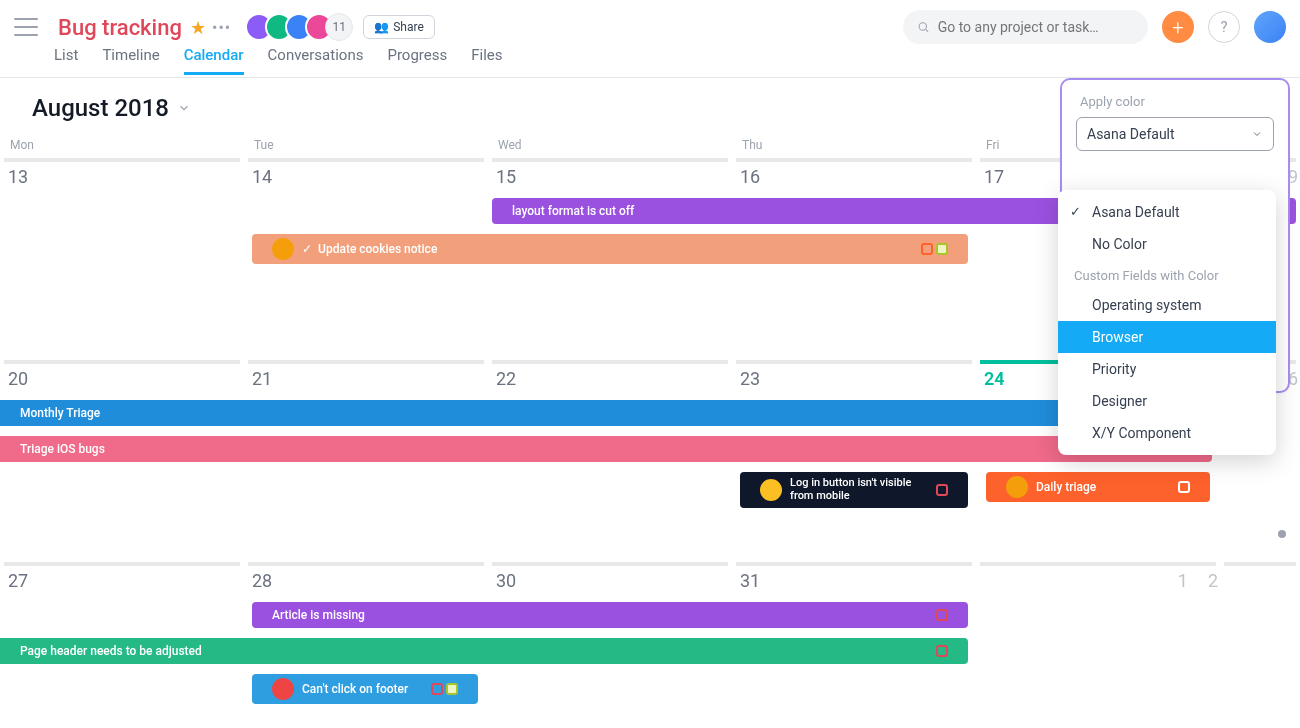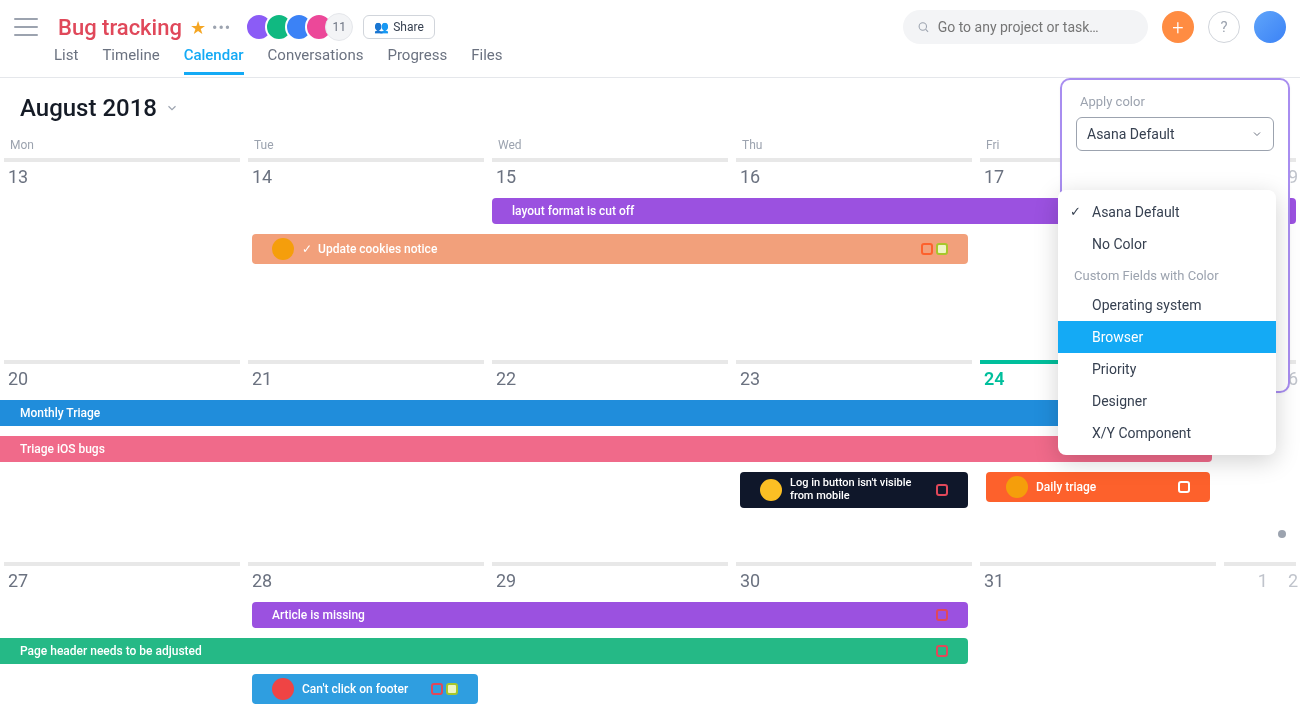--- a/index.html
+++ b/index.html
@@ -23,21 +23,21 @@
 .circle-btn { width:32px; height:32px; border-radius:50%; display:flex; align-items:center; justify-content:center; margin-left:14px; cursor:pointer;}
 .add-btn { background:#ff8c42; color:#fff; font-size:20px; font-weight:300;}
 .help-btn { border:1.5px solid #d1d5db; color:#9ca3af; font-size:15px;}
 .profile-av { background:linear-gradient(135deg,#60a5fa,#3b82f6); }
 
 .tabs { display:flex; gap:24px; padding:0 54px; border-bottom:1px solid #e5e7eb; height:32px; align-items:flex-start;}
 .tab { font-size:15px; color:#6b7280; padding-bottom:8px; cursor:pointer; }
 .tab.active { color:#14aaf5; border-bottom:3px solid #14aaf5; font-weight:500;}
 
 .month-row { display:flex; align-items:center; padding:14px 20px 10px 20px; }
-.month-title { font-size:24px; font-weight:500; color:#151b26; margin-right:8px;}
+.month-title { font-size:24px; font-weight:500; color:#151b26; margin-right:8px;margin-left:12px;}
 .chev-down { color:#9ca3af; cursor:pointer;}
 .today-btn { margin-left:auto; border:1px solid #d1d5db; background:#fff; border-radius:6px; padding:6px 14px; font-size:14px; color:#374151; cursor:pointer;}
 .settings-btn { border:1px solid #d1d5db; background:#fff; border-radius:6px; width:34px; height:32px; margin-left:8px; display:flex; align-items:center; justify-content:center; cursor:pointer;}
 
 .cal { position:relative; }
 .dayhead { display:grid; grid-template-columns: repeat(5, 244px) 80px; padding:0 0 0 4px; }
 .dayhead div { font-size:12px; color:#9ca3af; padding:4px 6px; }
 
 .week { position:relative; height:200px; border-top:0; margin-top:2px;}
 .week .thinbar { position:absolute; top:0; height:4px; background:#e8e8e8; }
@@ -202,21 +202,20 @@
   <div class="week" style="height:180px;">
     <div class="thinbar" style="left:4px; width:236px;"></div>
     <div class="thinbar" style="left:248px; width:236px;"></div>
     <div class="thinbar" style="left:492px; width:236px;"></div>
     <div class="thinbar" style="left:736px; width:236px;"></div>
     <div class="thinbar" style="left:980px; width:236px;"></div>
     <div class="thinbar" style="left:1224px; width:72px;"></div>
     <div class="daynums">
       <div class="daynum">27</div>
       <div class="daynum">28</div>
-      <div class="daynum">29</div>
       <div class="daynum">30</div>
       <div class="daynum">31</div>
       <div class="daynum gray" style="display:flex; justify-content:flex-end; gap:20px;">
         <span>1</span>
         <span>2</span>
       </div>
     </div>
     <div class="task" style="left:252px; width:716px; top:40px; background:#9b51e0;">
       <span>Article is missing</span>
       <div class="sq" style="border:2px solid #e0485a;"></div>

